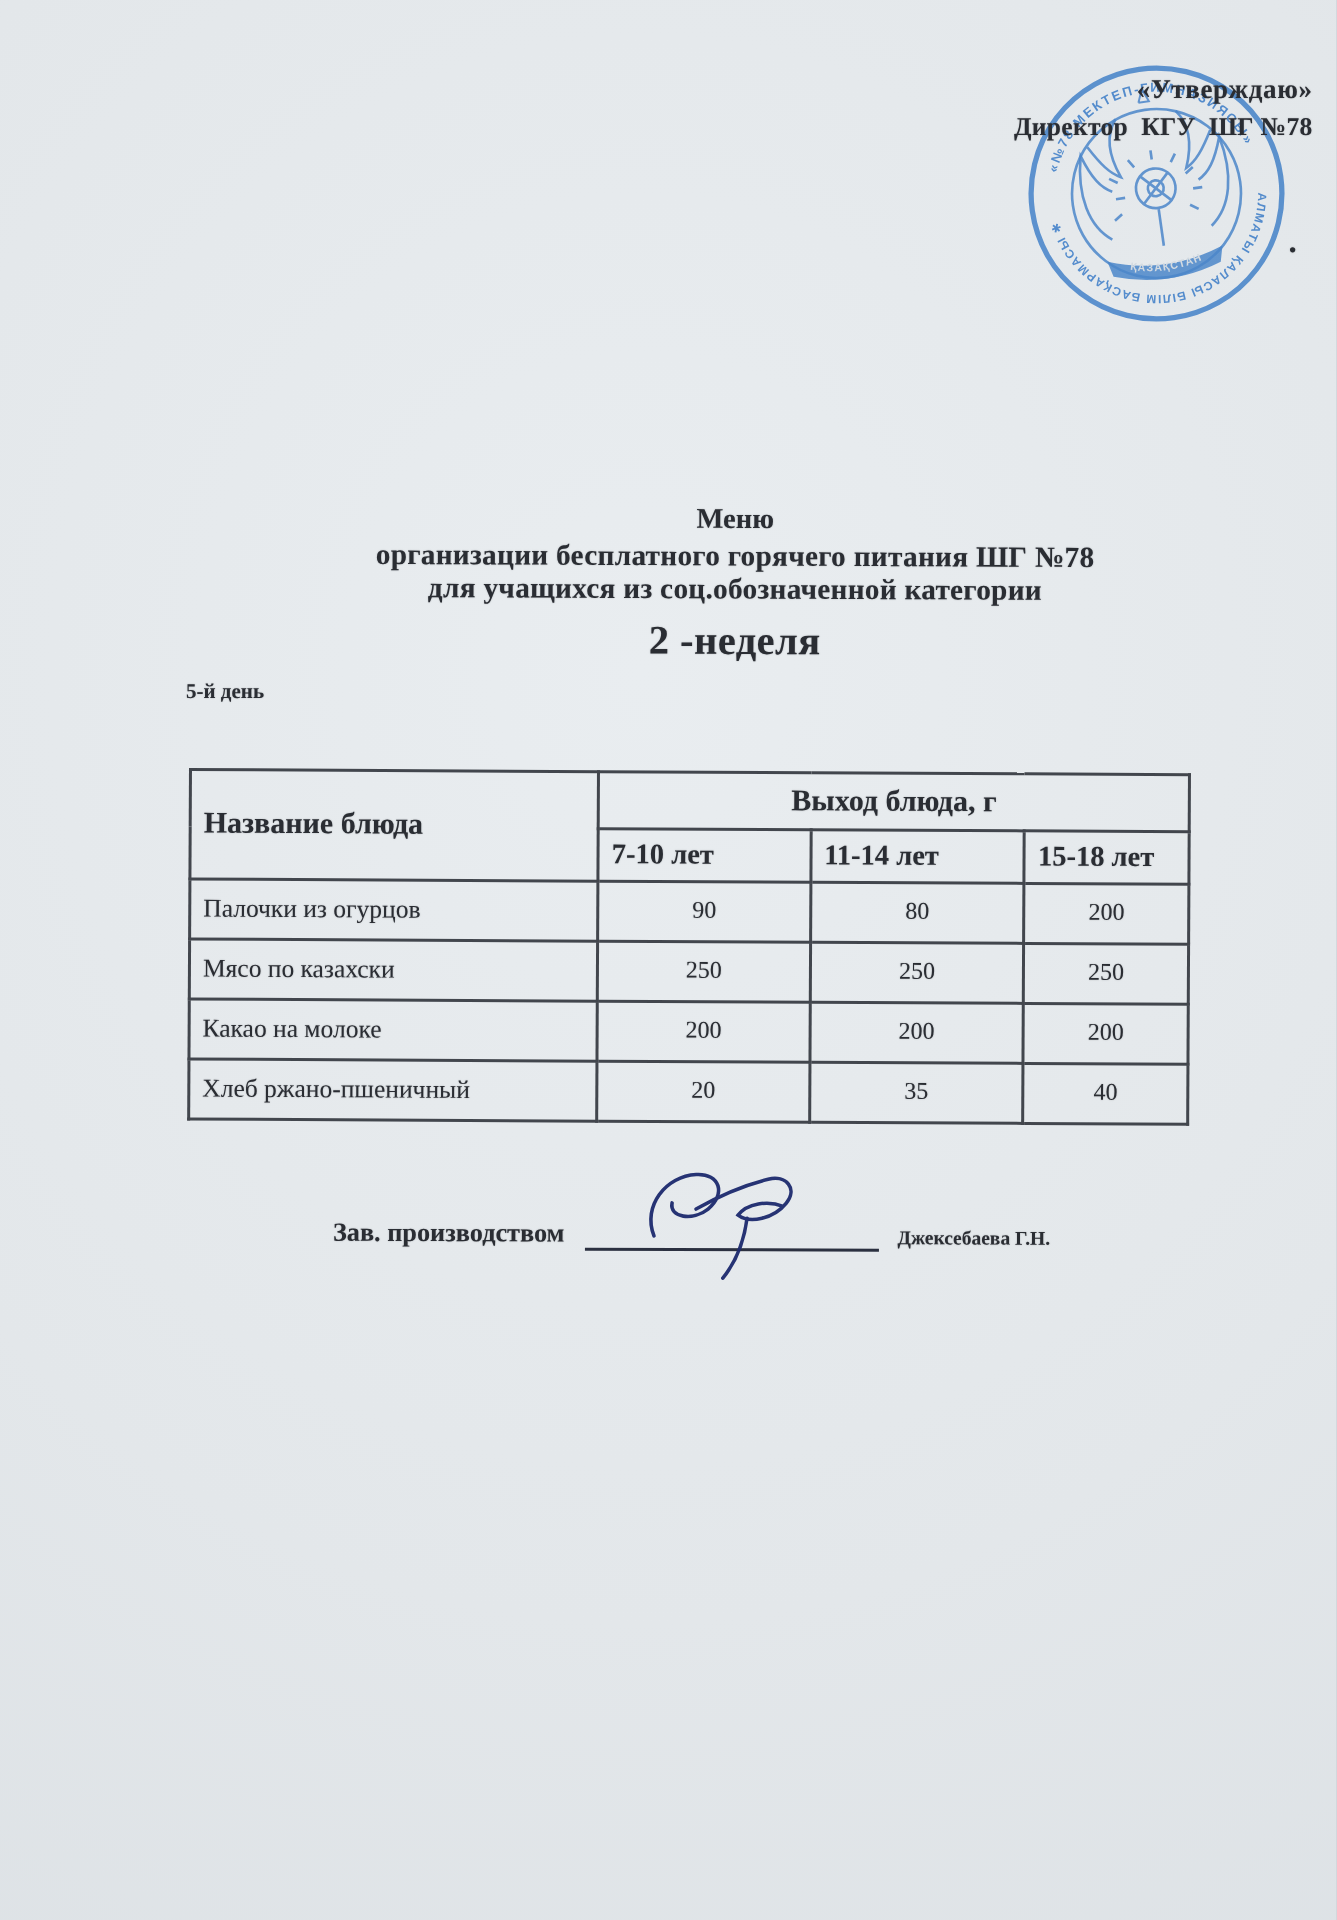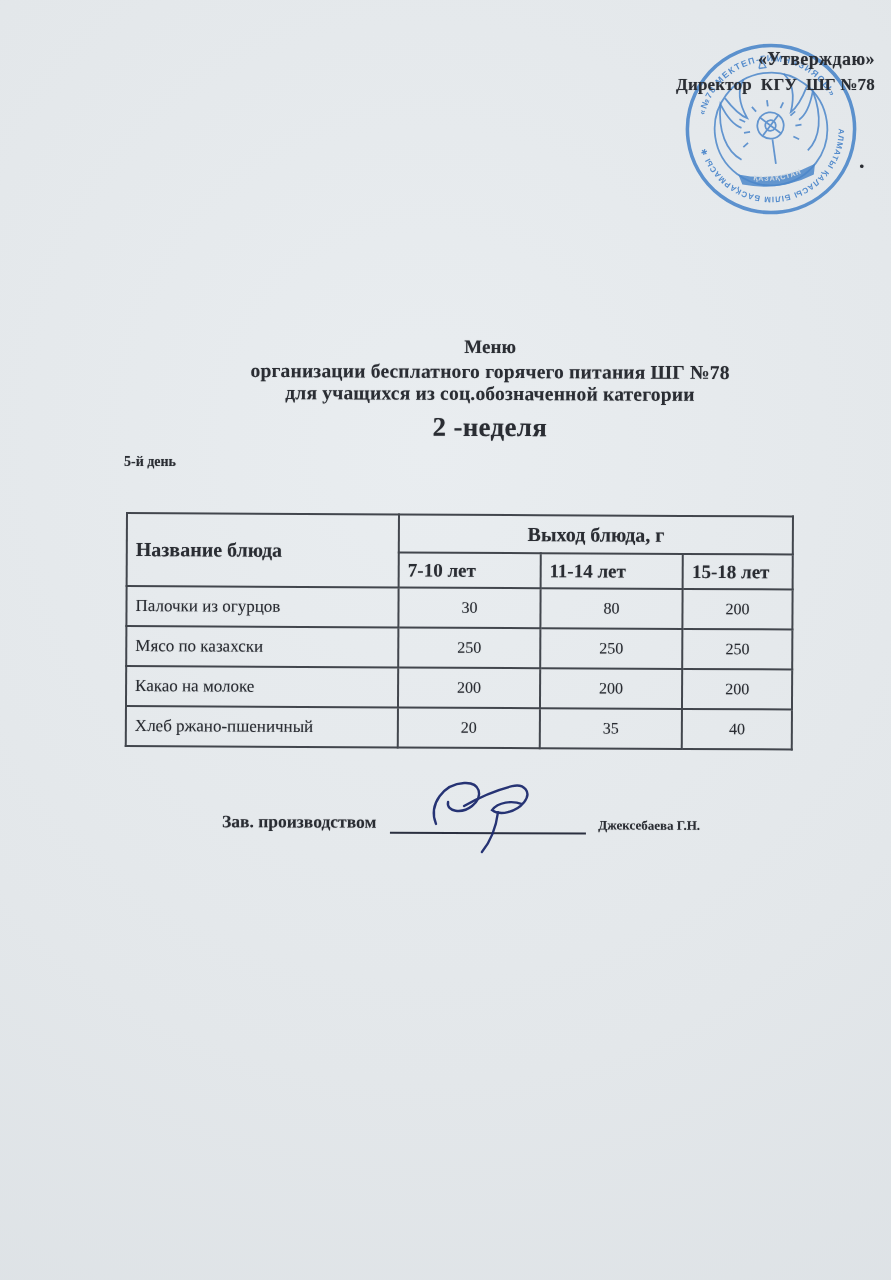--- a/index.html
+++ b/index.html
@@ -154,21 +154,21 @@
       </tr>
       <tr>
         <th class="age-h soft">7-10 лет</th>
         <th class="age-h soft">11-14 лет</th>
         <th class="age-h soft">15-18 лет</th>
       </tr>
     </thead>
     <tbody>
       <tr>
         <td class="dish soft">Палочки из огурцов</td>
-        <td class="val soft">30</td>
+        <td class="val soft">90</td>
         <td class="val soft">80</td>
         <td class="val soft">200</td>
       </tr>
       <tr>
         <td class="dish soft">Мясо по казахски</td>
         <td class="val soft">250</td>
         <td class="val soft">250</td>
         <td class="val soft">250</td>
       </tr>
       <tr>

